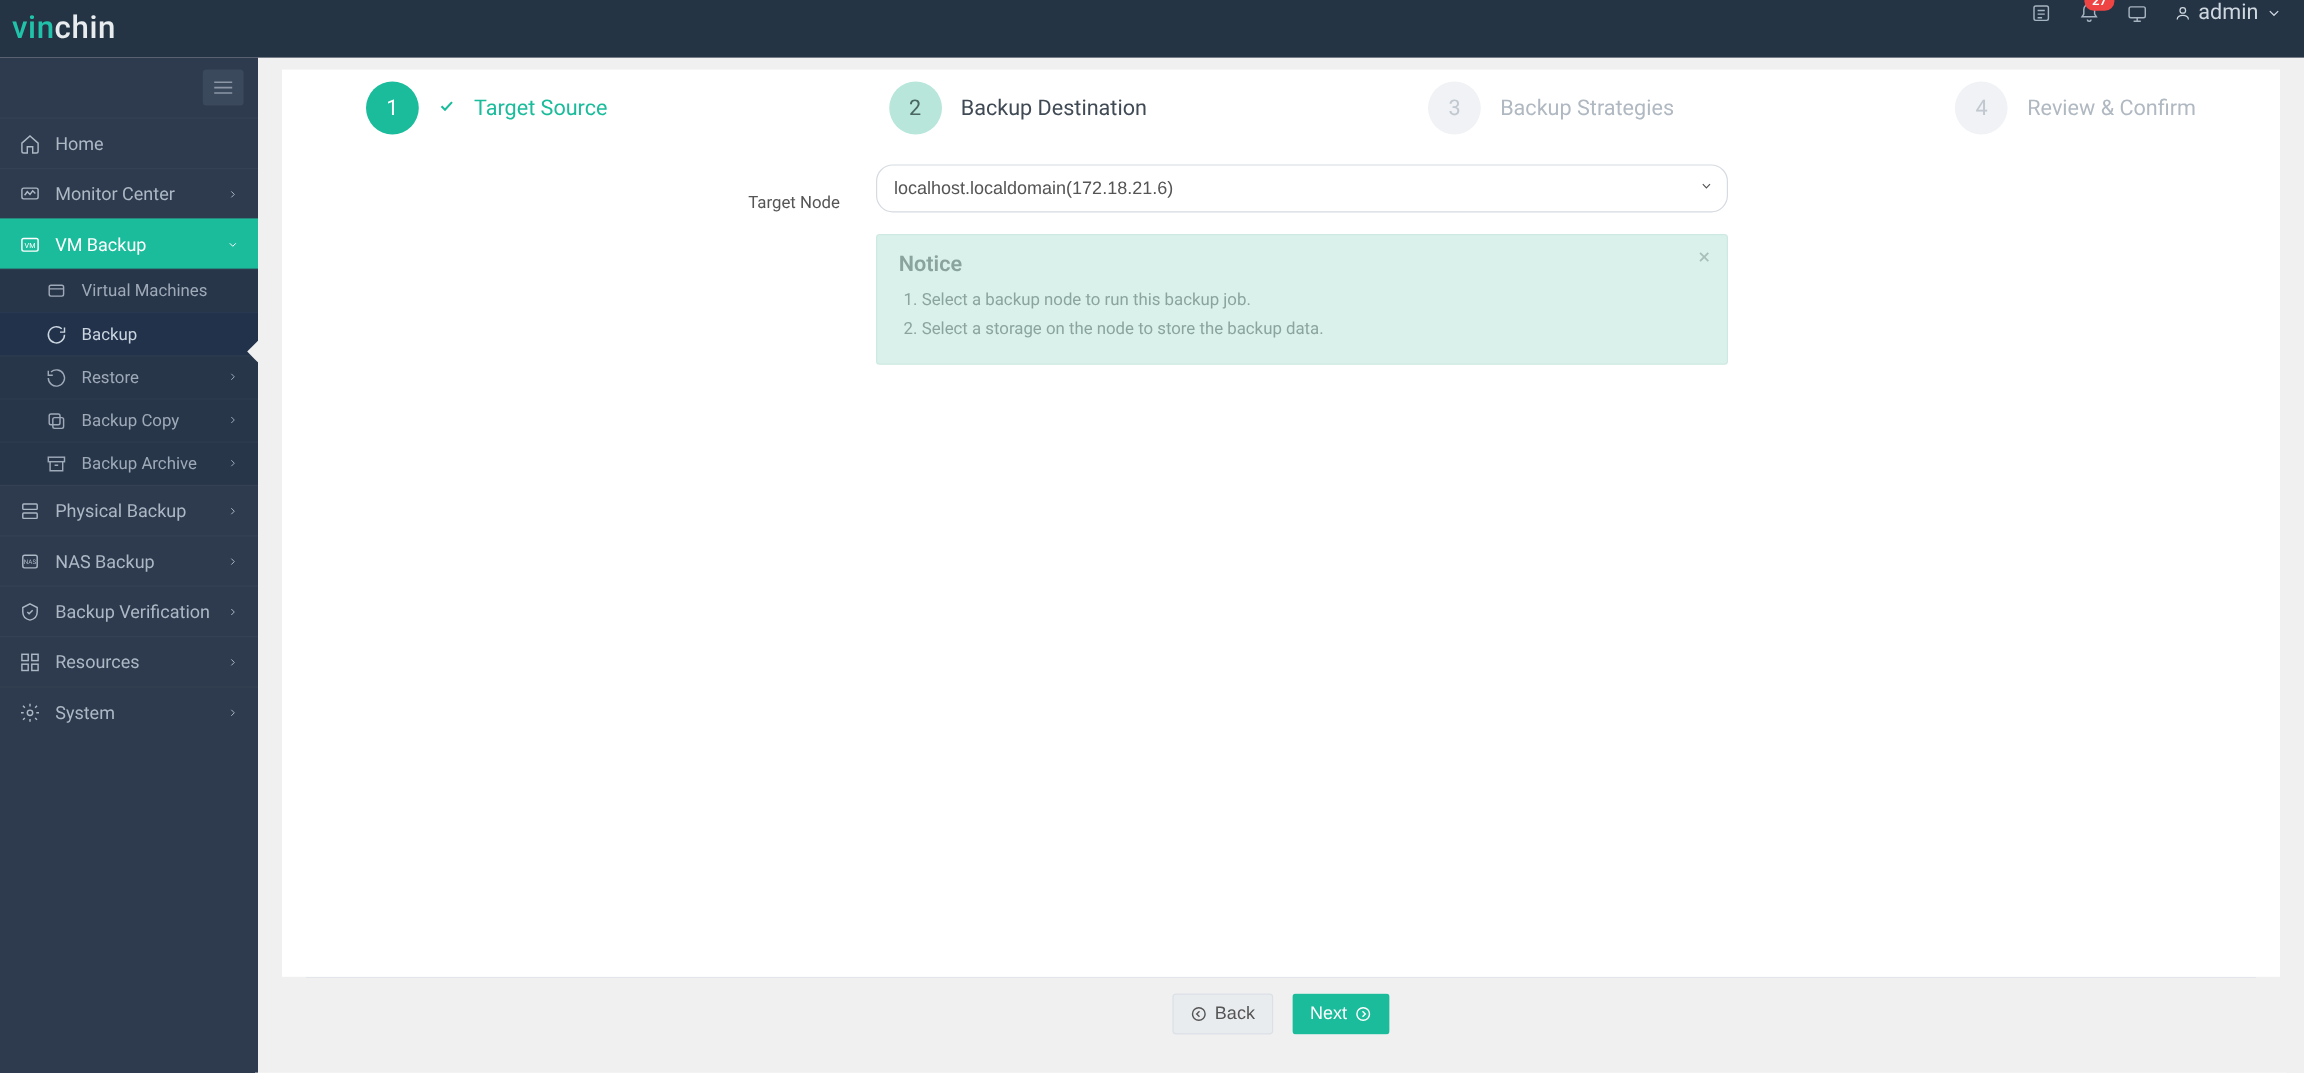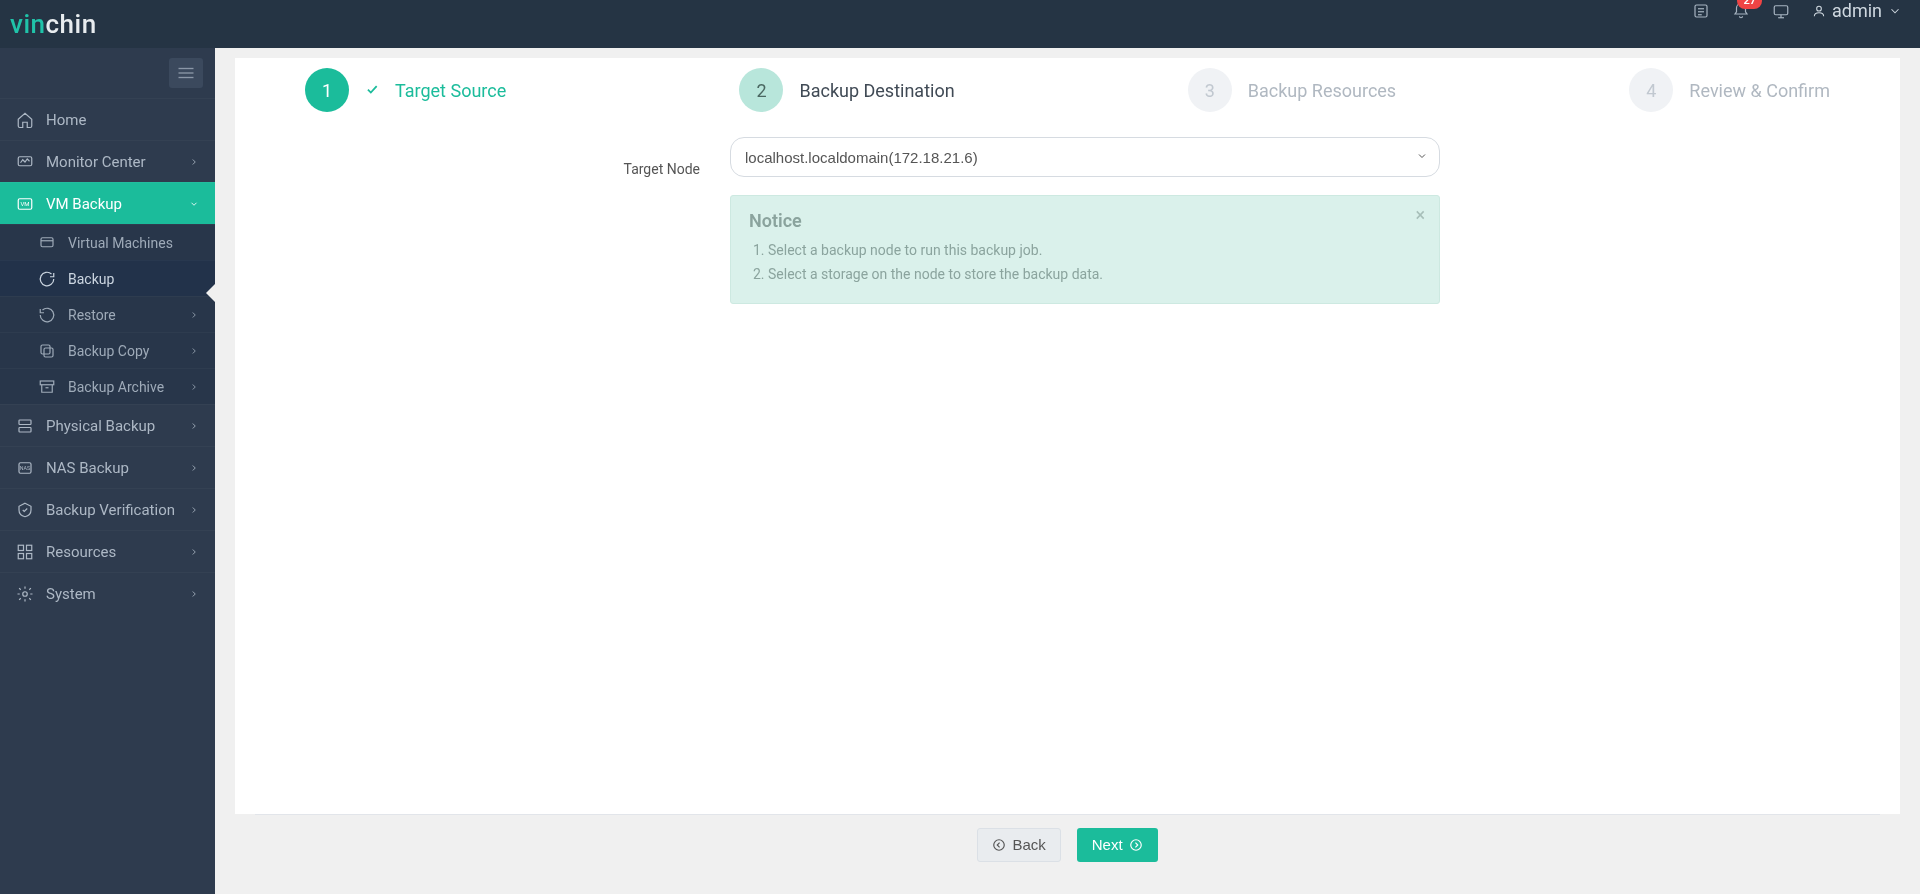--- a/index.html
+++ b/index.html
@@ -318,21 +318,21 @@
                 <polyline points="5 13 10 18 20 7"></polyline>
               </svg></span>
             <span class="step-label">Target Source</span>
           </div>
           <div class="step active">
             <span class="step-circle">2</span>
             <span class="step-label">Backup Destination</span>
           </div>
           <div class="step disabled">
             <span class="step-circle">3</span>
-            <span class="step-label">Backup Resources</span>
+            <span class="step-label">Backup Strategies</span>
           </div>
           <div class="step disabled">
             <span class="step-circle">4</span>
             <span class="step-label">Review &amp; Confirm</span>
           </div>
         </div>
 
       <div class="form-area">
         <div class="form-row">
           <div class="form-label">Target Node</div>

